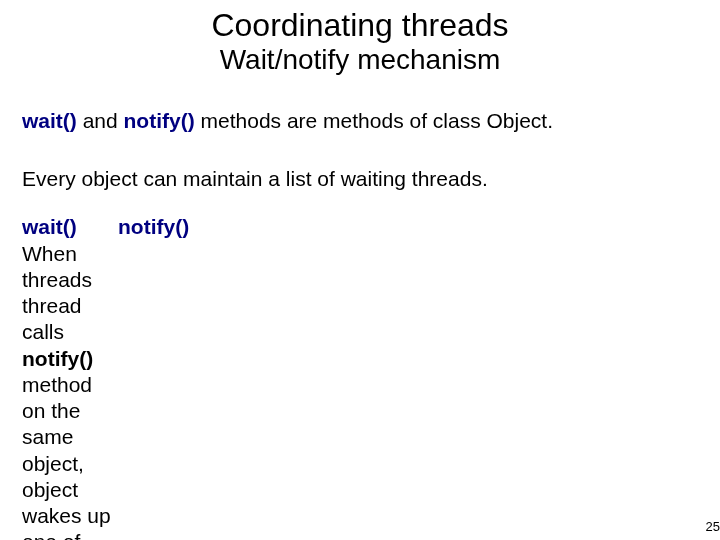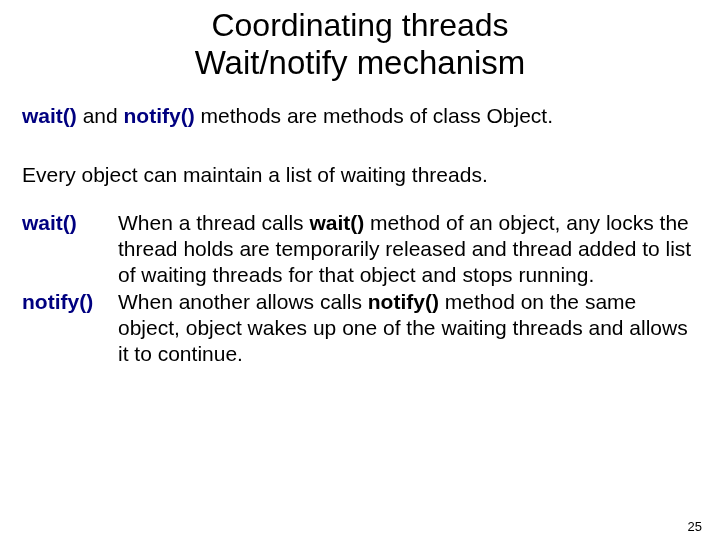--- a/index.html
+++ b/index.html
@@ -21,35 +21,35 @@
   }
   .title {
     text-align: center;
     font-size: 32px;
     font-weight: normal;
     padding-top: 8px;
     line-height: 1.1;
   }
   .subtitle {
     text-align: center;
-    font-size: 33px;
+    font-size: 28px;
     font-weight: normal;
     margin-top: 2px;
     line-height: 1.1;
   }
   .body {
     padding: 0 22px;
     font-size: 21px;
     line-height: 1.25;
   }
   .para {
     margin-top: 28px;
   }
   .para2 {
-    margin-top: 22px;
+    margin-top: 32px;
   }
   .para3 {
     margin-top: 32px;
   }
   .defs {
     margin-top: 22px;
     display: grid;
     grid-template-columns: 90px 1fr;
     column-gap: 6px;
     row-gap: 0px;
@@ -61,21 +61,21 @@
   .method-name-inline {
     color: #000080;
     font-weight: bold;
   }
   .bold {
     font-weight: bold;
   }
   .page-num {
     position: absolute;
     bottom: 6px;
-    right: 18px;
+    right: 0;
     font-size: 13px;
     color: #000;
     margin-top: 16px;
   }
 </style>
 </head>
 <body>
 <div class="slide">
 
   <div class="title">Coordinating threads</div>
@@ -85,25 +85,22 @@
 
 
     <div class="para2">
       <span class="method-name-inline"> wait()</span><span> and </span><span class="method-name-inline">notify()</span><span> methods are methods of class Object.</span>
     </div>
 
     <div class="para3">Every object can maintain a list of waiting threads.</div>
 
     <div class="defs">
       <div class="method-name">wait()</div>
-      <div>
-        <span>When a thread calls </span><span class="bold">wait()</span><span> method of an object, any locks the thread holds are temporarily released and thread added to list of waiting threads for that object and stops running.</span>
-      </div>
       <div class="method-name">notify()</div>
       <div>
-        <span>When another allows calls </span><span class="bold">notify()</span><span> method on the same object, object wakes up one of the waiting threads and allows it to continue.</span>
+        <span>When threads thread calls </span><span class="bold">notify()</span><span> method on the same object, object wakes up one of the waiting threads and allows it to continue.</span>
       </div>
     </div>
 
   </div>
 
   <div class="page-num">25</div>
 </div>
 
 </body></html>

